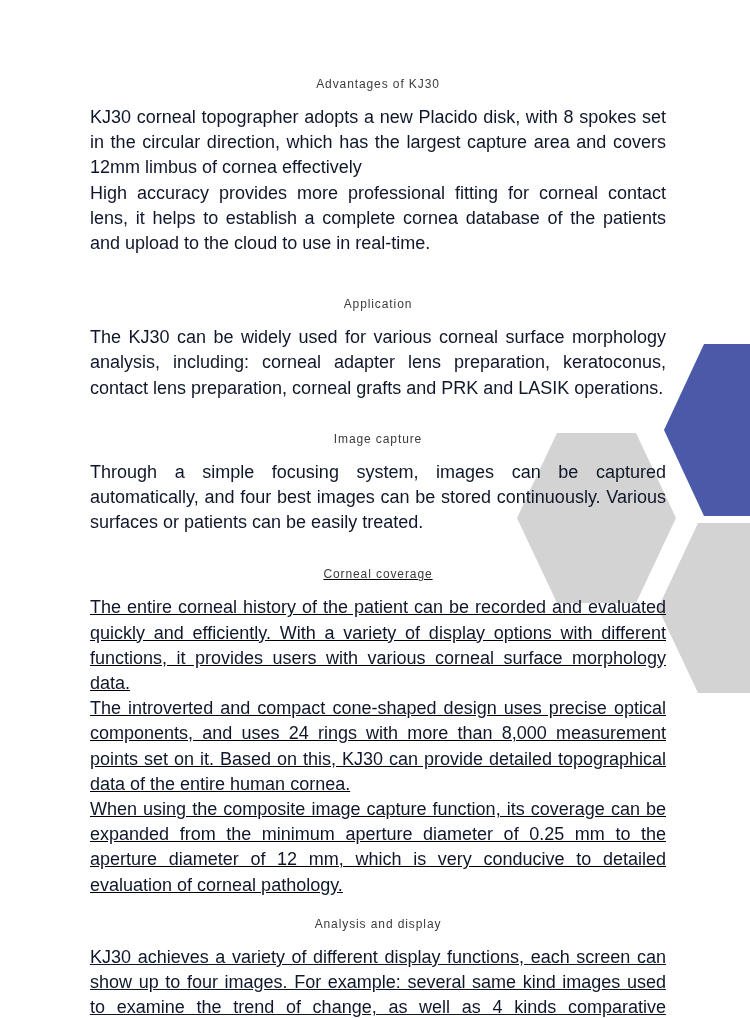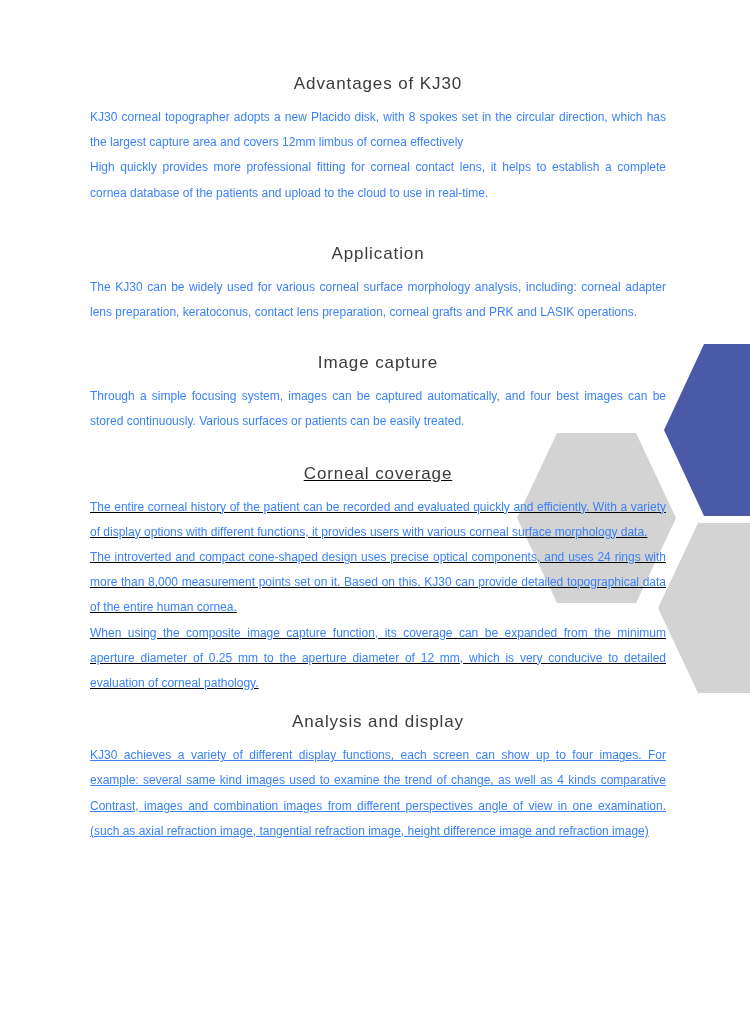--- a/index.html
+++ b/index.html
@@ -40,29 +40,29 @@
     top: 0;
     width: 576px;
     z-index: 2;
   }
 
   .section { }
 
   .section-heading {
     text-align: center;
     color: #3b3b3b;
-    font-size: 17px;
+    font-size: 12px;
     font-weight: normal;
     letter-spacing: 0.9px;
     line-height: 20px;
   }
 
   .section-body {
-    color: #3b82f6;
-    font-size: 12px;
+    color: #0f172a;
+    font-size: 18px;
     line-height: 25.2px;
     text-align: justify;
     text-justify: inter-word;
     -webkit-hyphens: none;
     hyphens: none;
   }
 
   .section-body p { margin: 0; }
 
   
@@ -94,21 +94,21 @@
     <polygon fill="#d3d3d3" points="557,433 636,433 676,518 636,603 557,603 517,518"></polygon>
     <polygon fill="#d3d3d3" points="698,523 777,523 817,608 777,693 698,693 658,608"></polygon>
   </svg>
 
   <div id="content">
 
     <section class="section s-advantages">
       <h2 class="section-heading">Advantages of KJ30</h2>
       <div class="section-body">
         <p>KJ30 corneal topographer adopts a new Placido disk, with 8 spokes set in the circular direction, which has the largest capture area and covers 12mm limbus of cornea effectively</p>
-        <p>High quickly provides more professional fitting for corneal contact lens, it helps to establish a complete cornea database of the patients and upload to the cloud to use in real-time.</p>
+        <p>High accuracy provides more professional fitting for corneal contact lens, it helps to establish a complete cornea database of the patients and upload to the cloud to use in real-time.</p>
       </div>
     </section>
 
     <section class="section s-application">
       <h2 class="section-heading">Application</h2>
       <div class="section-body">
         <p>The KJ30 can be widely used for various corneal surface morphology analysis, including: corneal adapter lens preparation, keratoconus, contact lens preparation, corneal grafts and PRK and LASIK operations.</p>
       </div>
     </section>
 

